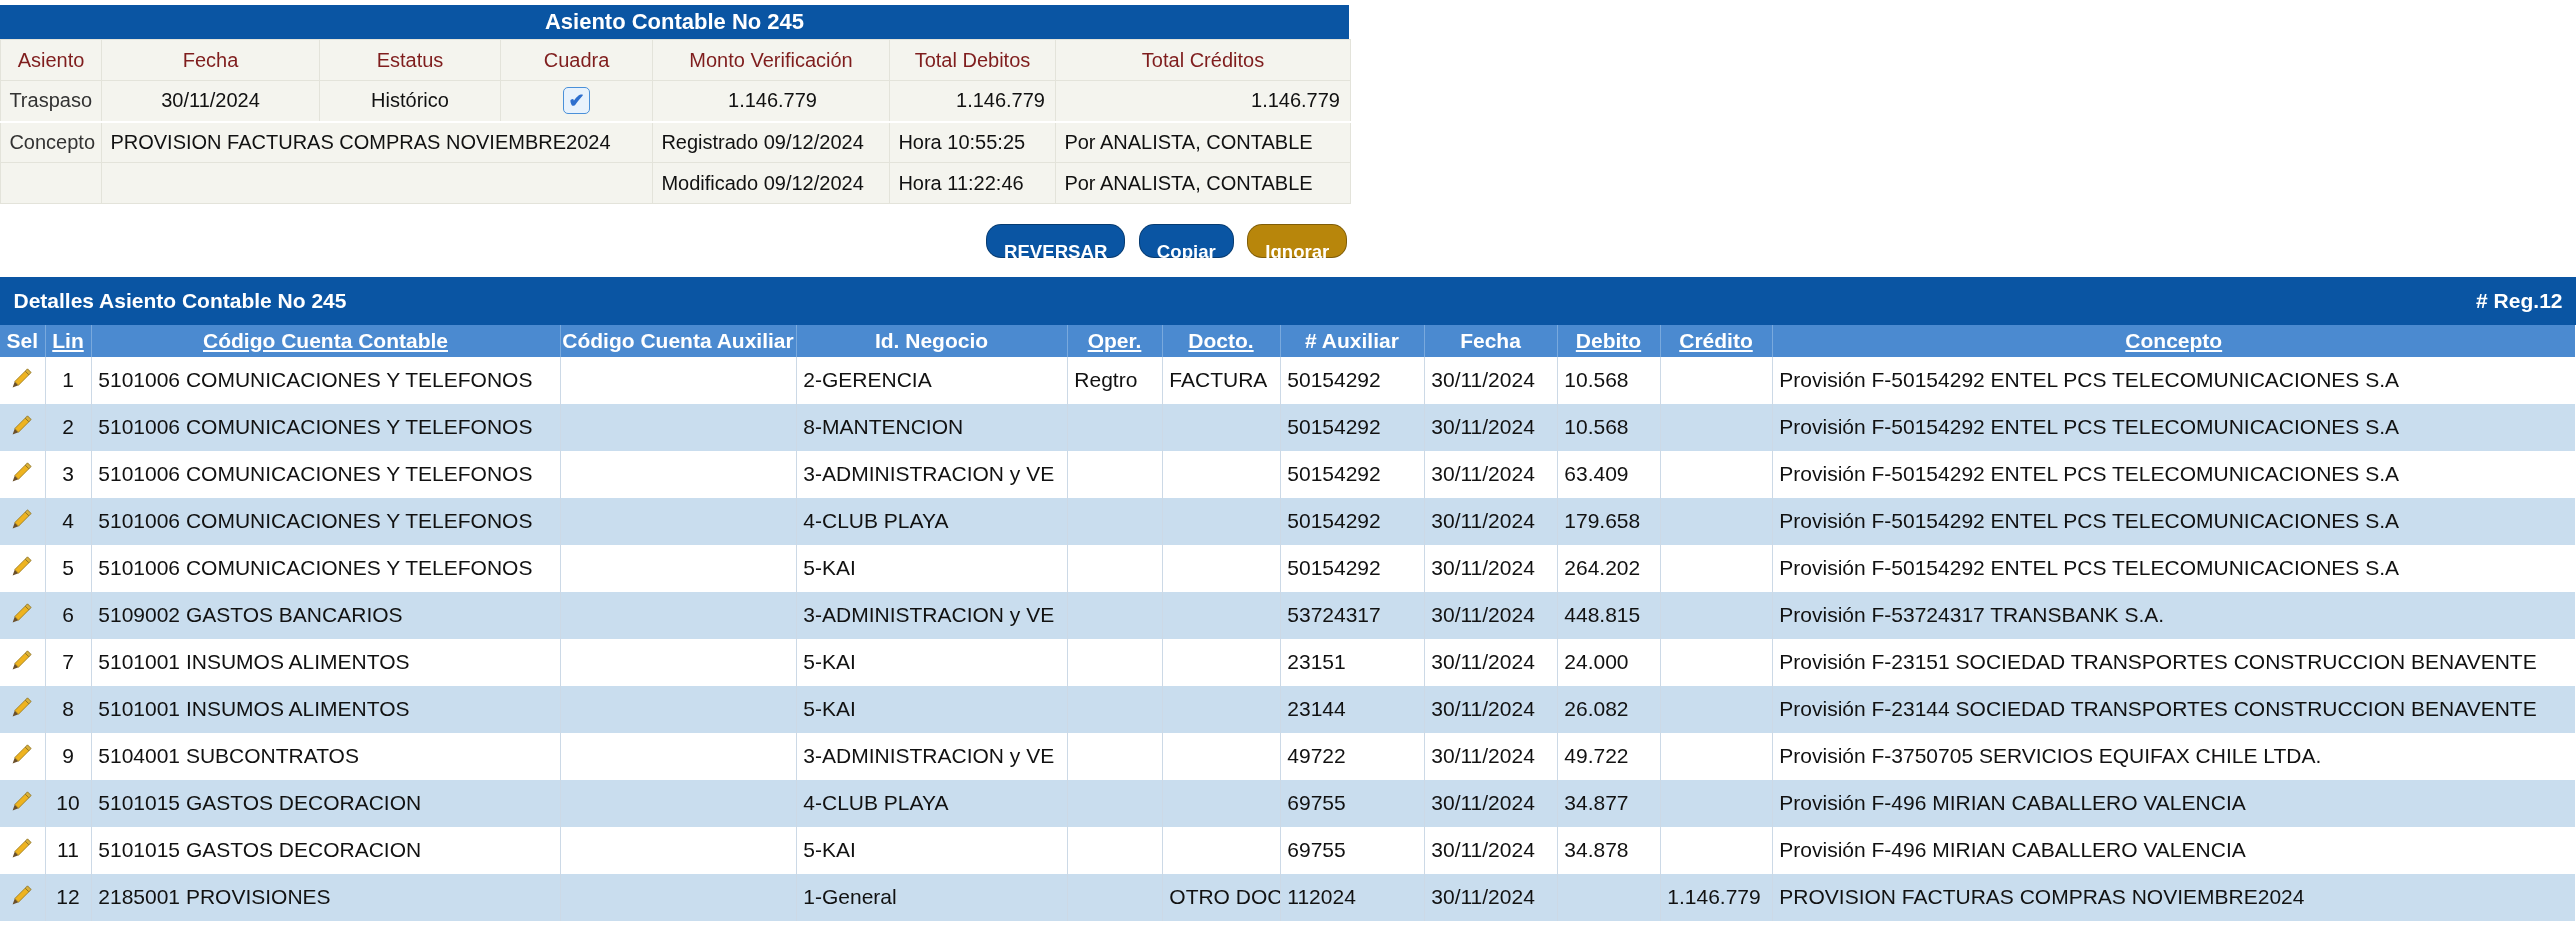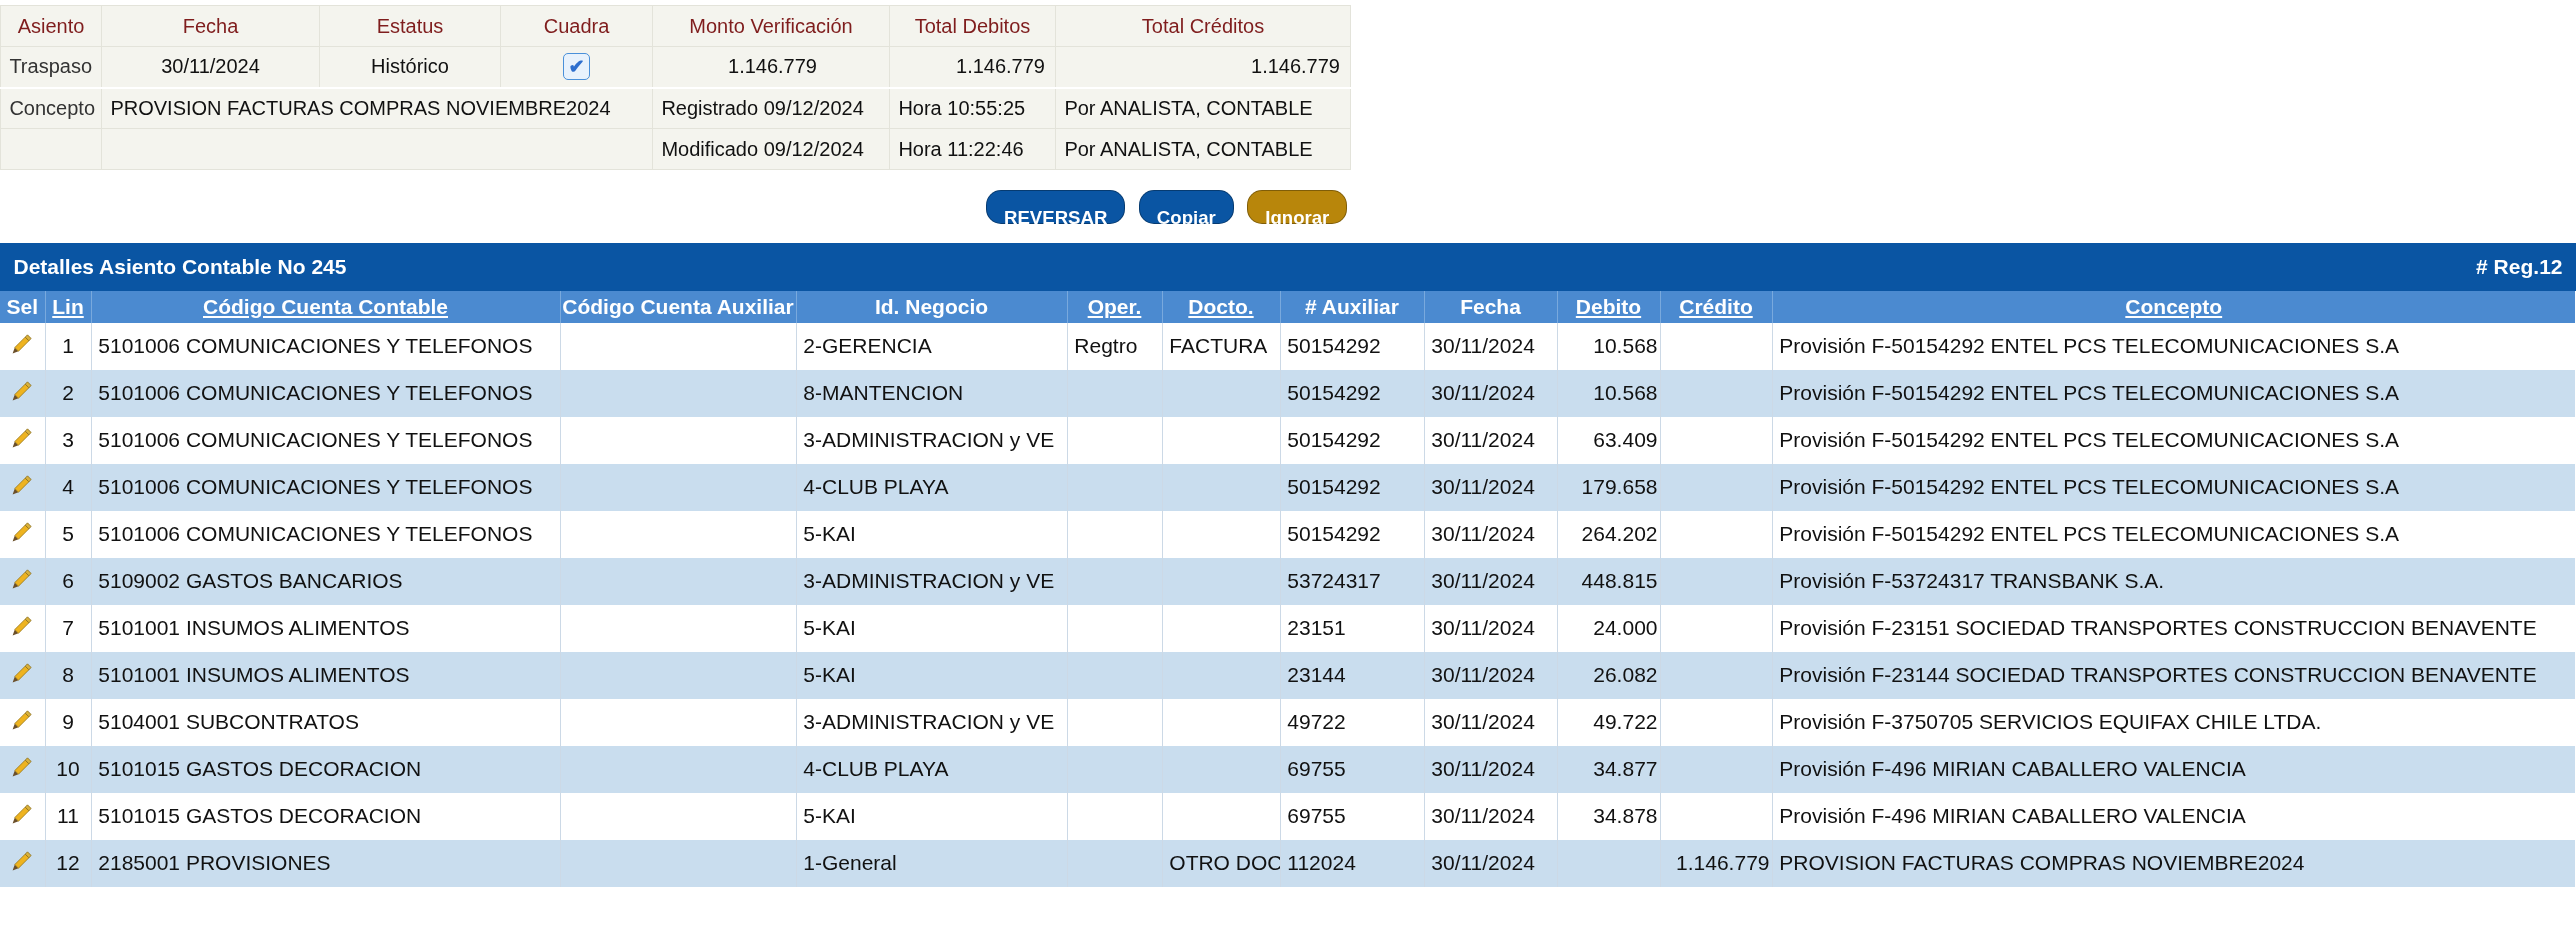--- a/index.html
+++ b/index.html
@@ -50,30 +50,31 @@
   .details-table thead th:last-child { border-right:none; }
   .details-table thead th.sortable { text-decoration:underline; cursor:pointer;margin-top:16px; }
   .details-table tbody td {
     height:47px; padding:0 6.8px; border-right:0.8px solid #ccd9e6; vertical-align:middle;
     overflow:hidden; white-space:nowrap;
   }
   .details-table tbody td:last-child { border-right:none; }
   .details-table tbody tr:nth-child(odd)  { background:#ffffff; }
   .details-table tbody tr:nth-child(even) { background:#c9ddee; }
   .details-table td.ctr { text-align:center; }
-  .details-table td.num { text-align:right; padding-right:2px; }
+  .details-table td.num { text-align:left; padding-right:2px; }
   .c-sel { text-align:center; }
   .pencil { display:inline-flex; align-items:center; justify-content:center; cursor:pointer; }
 </style>
 </head>
 <body>
 
 <div class="page">
 
   <section class="master">
+    <div class="master-title">Asiento Contable No 245</div>
 
     <table class="master-table">
       <colgroup>
         <col style="width:101px">
           <col style="width:218px">
           <col style="width:181px">
           <col style="width:152px">
         <col style="width:237px">
           <col style="width:166px">
           <col style="width:295px">

